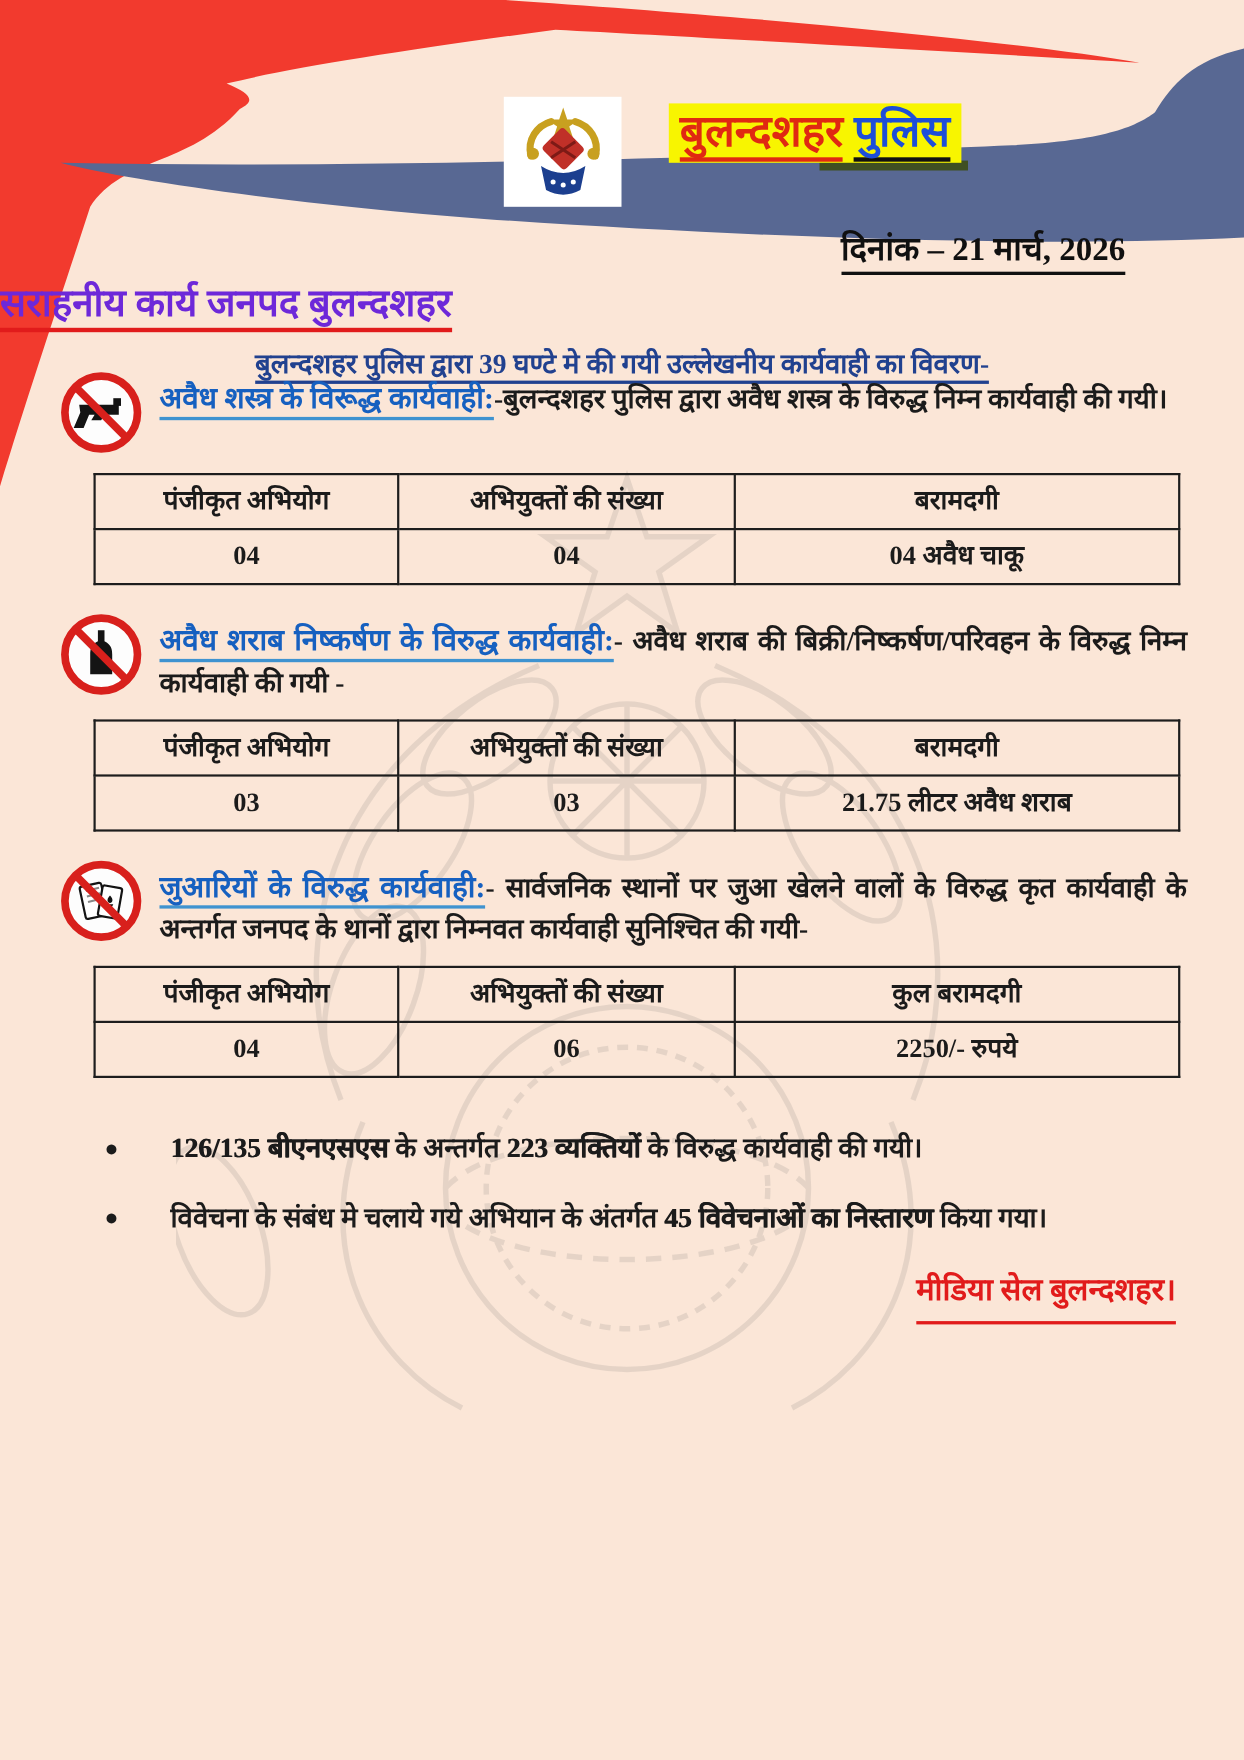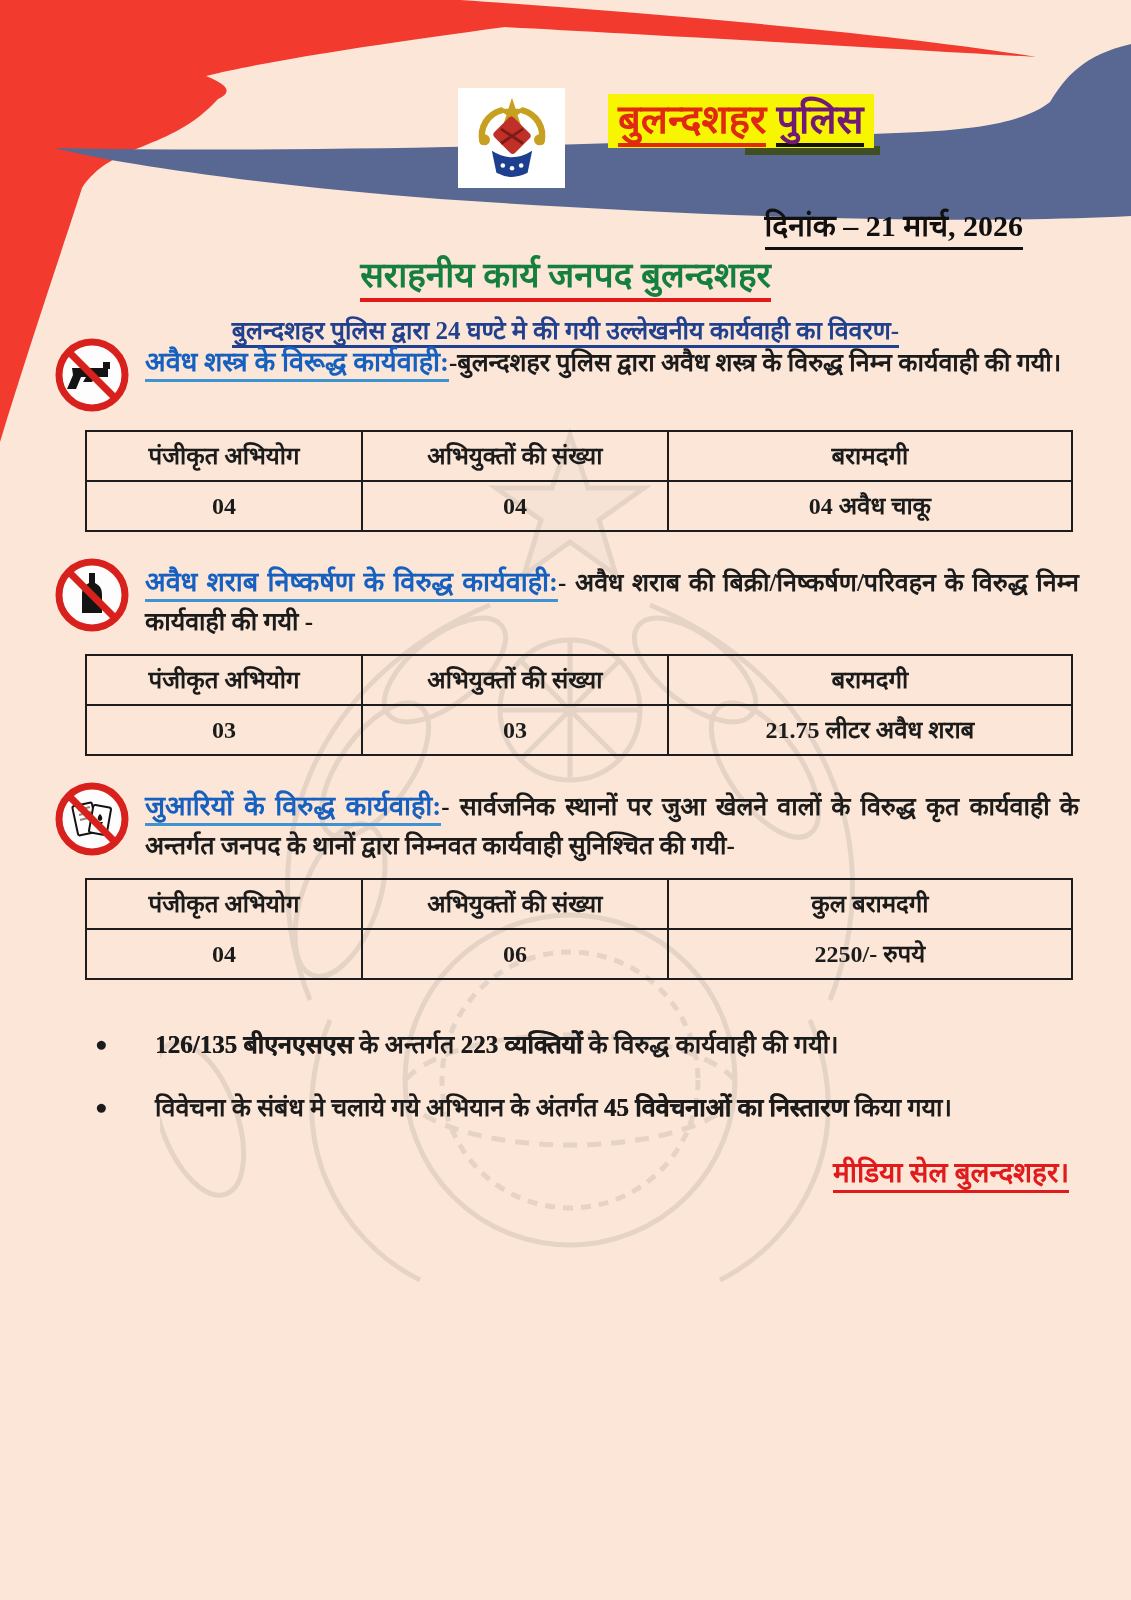--- a/index.html
+++ b/index.html
@@ -14,30 +14,30 @@
   .logo-box{
     position:absolute;left:458px;top:88px;width:107px;height:100px;
     background:#fff;z-index:2;display:flex;align-items:center;justify-content:center;
   }
   .brand{
     position:absolute;left:608px;top:94px;z-index:2;
     background:#f8f500;padding:4px 10px 6px 10px;
     font-size:40px;font-weight:bold;line-height:1.1;white-space:nowrap;
   }
   .brand .p1{color:#e02912;border-bottom:4px solid #e02912;padding-bottom:1px;}
-  .brand .p2{color:#701a75;border-bottom:4px solid #111;padding-bottom:1px;}
+  .brand .p2{color:#1d4ed8;border-bottom:4px solid #111;padding-bottom:1px;}
   .brand-shadow{position:absolute;left:745px;top:146px;width:135px;height:9px;background:#3f4f22;z-index:1;}
   .date-line{
     position:absolute;right:108px;top:204px;z-index:2;
     font-size:30px;font-weight:bold;color:#101010;
     border-bottom:3px solid #101010;padding-bottom:2px;
   }
   .main-title{
-    position:absolute;left:0;width:1131px;top:250px;z-index:2;text-align:center;
-    font-size:35px;font-weight:bold;color:#15803d;
+    position:absolute;left:0;width:1131px;top:250px;z-index:2;
+    font-size:35px;font-weight:bold;color:#6d28d9;
   }
   .main-title span{border-bottom:4px solid #e11b1b;padding-bottom:3px;}
   .subtitle{
     position:absolute;left:0;width:1131px;top:312px;z-index:2;text-align:center;
     font-size:25px;font-weight:bold;color:#21418f;
   }
   .subtitle span{border-bottom:3px solid #21418f;padding-bottom:1px;}
   .content{position:absolute;left:55px;right:52px;top:342px;z-index:2;}
   .sec{font-size:25px;font-weight:bold;line-height:1.5;text-align:justify;}
   .sec .icon{float:left;width:74px;height:74px;margin:-4px 16px 4px 0;}
@@ -55,21 +55,21 @@
   ul.bullets li{
     position:relative;padding-left:60px;margin-bottom:24px;
     font-size:25px;font-weight:bold;line-height:1.55;text-align:justify;
   }
   ul.bullets li::before{content:"●";position:absolute;left:0;top:2px;font-size:21px;}
   .seg-b{text-shadow:0.6px 0 currentColor;}
   .footer{
     margin:14px 10px 0 0;text-align:right;
     font-size:28px;font-weight:bold;color:#e11b1b;
   }
-  .footer span{border-bottom:3px solid #e11b1b;padding-bottom:2px;}
+  .footer span{border-bottom:3px solid #e11b1b;padding-bottom:12px;}
   .clear{clear:both;}
 </style>
 </head>
 <body>
 
 <svg class="decor" width="1131" height="470" viewBox="0 0 1131 470">
   <path fill="#f23a2e" d="M0,0 L460,0 C640,12 900,34 1036,57
     C900,49 640,34 505,27
     C370,45 262,62 206,76
     C228,85 233,92 218,99
@@ -120,21 +120,21 @@
       <circle cx="60" cy="78" r="2.5" fill="#fff"></circle>
   </svg>
 </div>
 
 <div class="brand-shadow"></div>
 <div class="brand"><span class="p1">बुलन्दशहर</span> <span class="p2">पुलिस</span></div>
 
 <div class="date-line">दिनांक – 21 मार्च, 2026</div>
 
 <div class="main-title"><span>सराहनीय कार्य जनपद बुलन्दशहर</span></div>
-<div class="subtitle"><span>बुलन्दशहर पुलिस द्वारा 24 घण्टे मे की गयी उल्लेखनीय कार्यवाही का विवरण-</span></div>
+<div class="subtitle"><span>बुलन्दशहर पुलिस द्वारा 39 घण्टे मे की गयी उल्लेखनीय कार्यवाही का विवरण-</span></div>
 
 <div class="content">
 
   <div class="sec">
     <span class="icon">
       <svg width="74" height="74" viewBox="0 0 74 74">
         <circle cx="37" cy="37" r="33" fill="#fdfdfd" stroke="#d8201c" stroke-width="7"></circle>
         <path d="M17,30 h36 v9 h-13 l-3,5 h-9 l3,-5 h-5 l-5,12 h-9 l6,-14 z" fill="#141414"></path>
         <rect x="48" y="24" width="7" height="7" fill="#141414"></rect>
         <line x1="14" y1="14" x2="60" y2="60" stroke="#d8201c" stroke-width="7"></line>

